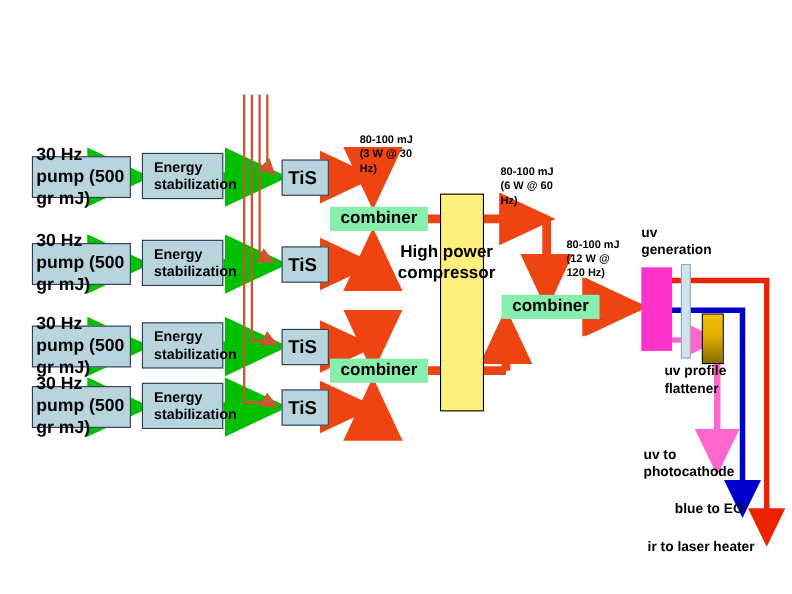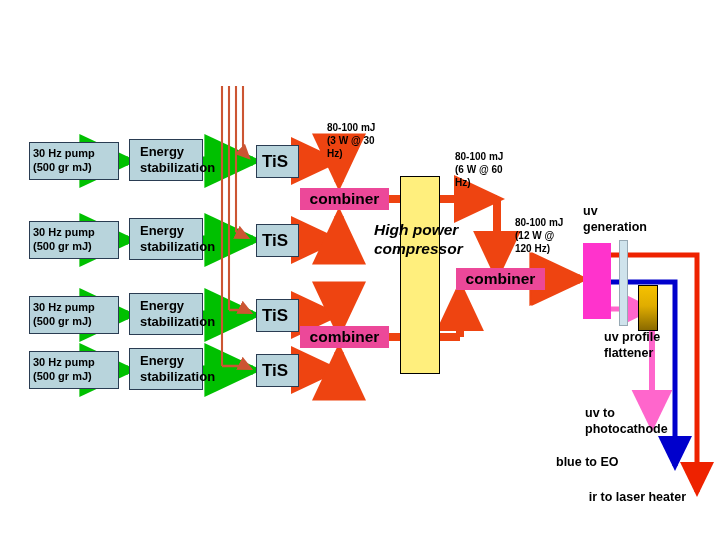--- a/index.html
+++ b/index.html
@@ -24,26 +24,26 @@
   }
 
   
   .box{
     position:absolute;box-sizing:border-box;
     border:1px solid #2a3c52;
     background:#b8d4dc;
     color:#000;font-weight:bold;
     display:flex;align-items:center;
   }
-  .pumpbox{font-size:11px;padding-left:3px;line-height:1.25;}
+  .pumpbox{font-size:16px;padding-left:3px;line-height:1.25;}
   .energybox{font-size:13px;padding-left:10px;line-height:1.25;}
   .tisbox{font-size:17px;justify-content:flex-start;padding-left:5px;}
 
   .combiner{
-    position:absolute;background:#ec4899;color:#000;
+    position:absolute;background:#86efac;color:#000;
     font-weight:bold;font-size:15.5px;
     display:flex;align-items:center;justify-content:center;
     white-space:nowrap;
   }
 
   .yellowbox{
     position:absolute;background:#ffef7d;border:1px solid #000;
     box-sizing:border-box;
   }
   .magentabox{
@@ -222,21 +222,21 @@
   </div>
   <div class="box energybox" style="left:129px;top:348px;width:74px;height:42px;">
     <span>Energy
 stabilization</span>
   </div>
   <div class="box tisbox" style="left:256px;top:354px;width:43px;height:33px;">
     <span>TiS</span>
   </div>
 
   <div class="yellowbox" style="left:400px;top:176px;width:40px;height:198px;"></div>
-  <div class="lbl big" style="left:374px;top:221px;width:120px;text-align:left;font-style:italic;">High power
+  <div class="lbl big" style="left:346px;top:221px;width:120px;text-align:center;">High power
 compressor</div>
 
   <div class="combiner" style="left:300px;top:188px;width:89px;height:22px;">
     <span>combiner</span>
   </div>
   <div class="combiner" style="left:300px;top:326px;width:89px;height:22px;">
     <span>combiner</span>
   </div>
   <div class="combiner" style="left:456px;top:268px;width:89px;height:22px;">
     <span>combiner</span>
@@ -261,17 +261,17 @@
 
   <div class="ann-reg" style="left:583px;top:204px;width:110px;">uv
 generation</div>
 
   <div class="ann-reg" style="left:604px;top:330px;width:100px;">uv profile
 flattener</div>
 
   <div class="ann-reg" style="left:585px;top:406px;width:110px;">uv to
 photocathode</div>
 
-  <div class="ann-reg" style="left:556px;top:455px;width:120px;">blue to EO</div>
+  <div class="ann-reg" style="left:556px;top:455px;width:120px;text-align:right;">blue to EO</div>
 
   <div class="ann-reg" style="left:540px;top:490px;width:146px;text-align:right;">ir to laser heater</div>
 
 </div>
 
 </body></html>

